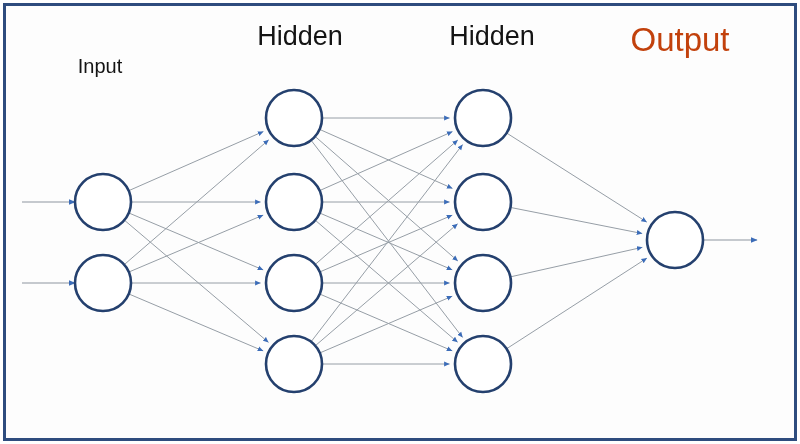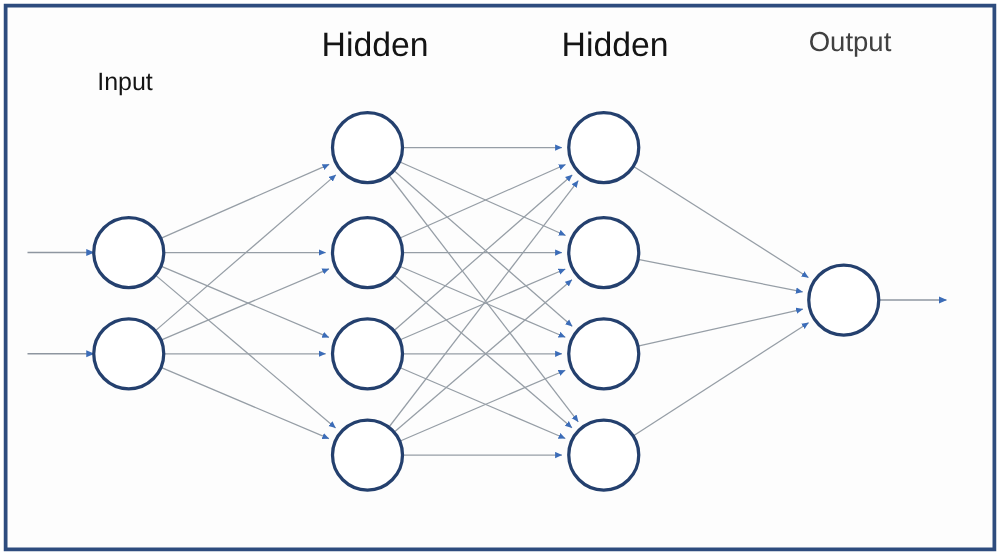--- a/index.html
+++ b/index.html
@@ -104,15 +104,15 @@
         <circle cx="483" cy="202" r="28" fill="#ffffff" stroke="#24406e" stroke-width="2.6"></circle>
         <circle cx="483" cy="283" r="28" fill="#ffffff" stroke="#24406e" stroke-width="2.6"></circle>
         <circle cx="483" cy="364" r="28" fill="#ffffff" stroke="#24406e" stroke-width="2.6"></circle>
         <circle cx="675" cy="240" r="28" fill="#ffffff" stroke="#24406e" stroke-width="2.6"></circle>
       </g>
   </svg>
   <div id="labels-layer">
       <div class="layer-label" style="left: 100px; top: 21px; color: rgb(20, 20, 20); font-size: 20px; margin-top: 34px;">Input</div>
       <div class="layer-label" style="left: 300px; top: 21px; color: rgb(20, 20, 20); font-size: 27px;">Hidden</div>
       <div class="layer-label" style="left: 492px; top: 21px; color: rgb(20, 20, 20); font-size: 27px;">Hidden</div>
-      <div class="layer-label" style="left: 680px; top: 21px; color: #404040; font-size: 22px;">Output</div>
+      <div class="layer-label" style="left: 680px; top: 21px; color: #c2410c; font-size: 33px;">Output</div>
     </div>
 </div>
 
 </body></html>

